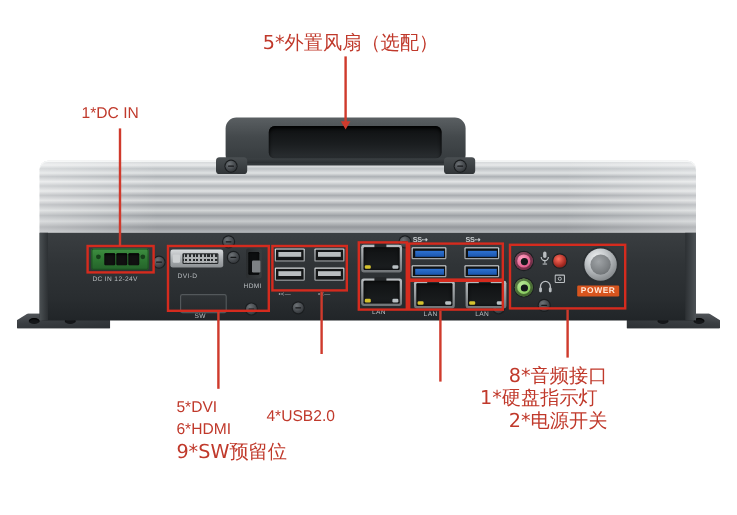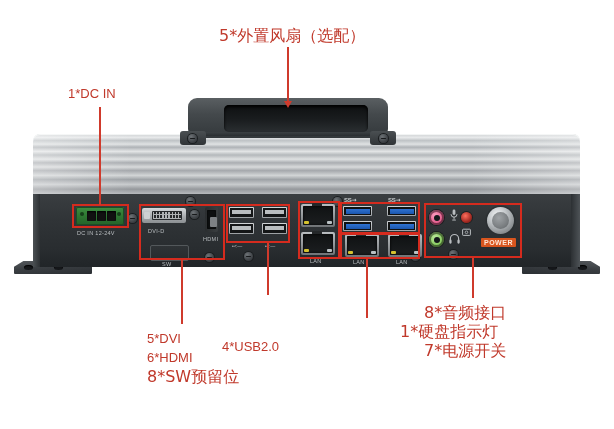--- a/index.html
+++ b/index.html
@@ -451,20 +451,20 @@
   <div class="lead v" style="left:472px;top:258px;height:40px;"></div>
 
   <span class="ann cn" style="left:219px;top:26px;">5*外置风扇（选配）</span>
 
   <span class="ann" style="left:68px;top:84px;">1*DC IN</span>
 
   <span class="ann" style="left:222px;top:301px;margin-top:36px;">4*USB2.0</span>
 
   <span class="ann" style="left:147px;top:329px;">5*DVI</span>
   <span class="ann" style="left:147px;top:348px;">6*HDMI</span>
-  <span class="ann cn" style="left:147px;top:367px;">8*SW预留位</span>
+  <span class="ann cn" style="left:147px;top:367px;">9*SW预留位</span>
 
 
   <span class="ann cn" style="left:424px;top:303px;">8*音频接口</span>
   <span class="ann cn" style="left:400px;top:322px;text-align:center;">1*硬盘指示灯</span>
-  <span class="ann cn" style="left:424px;top:341px;">7*电源开关</span>
+  <span class="ann cn" style="left:424px;top:341px;">2*电源开关</span>
 
 </div>
 
 </body></html>

